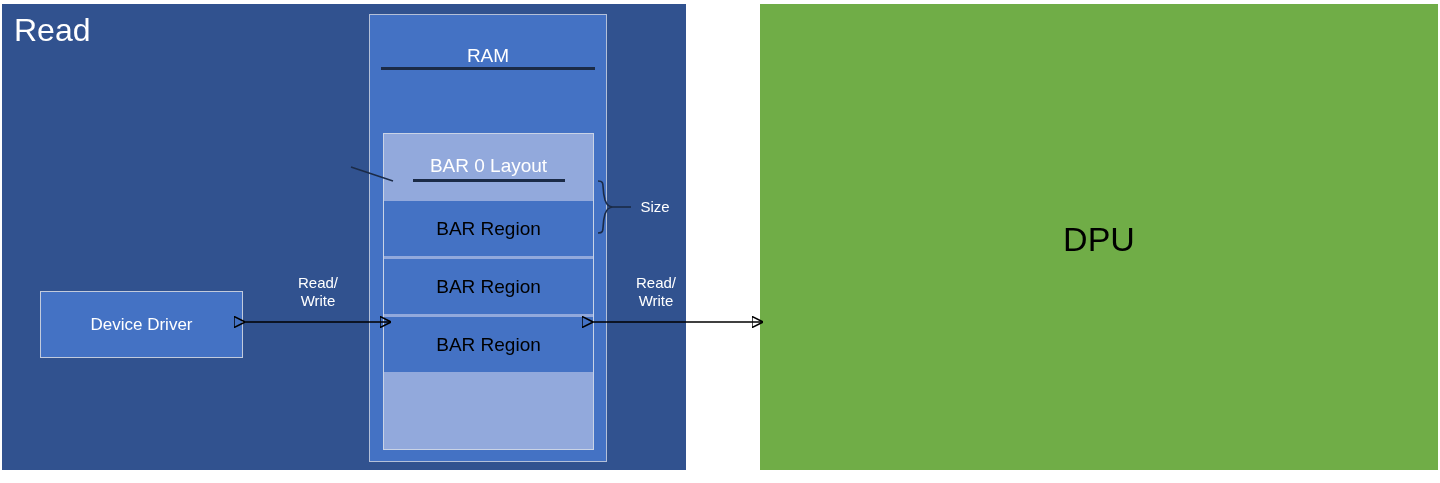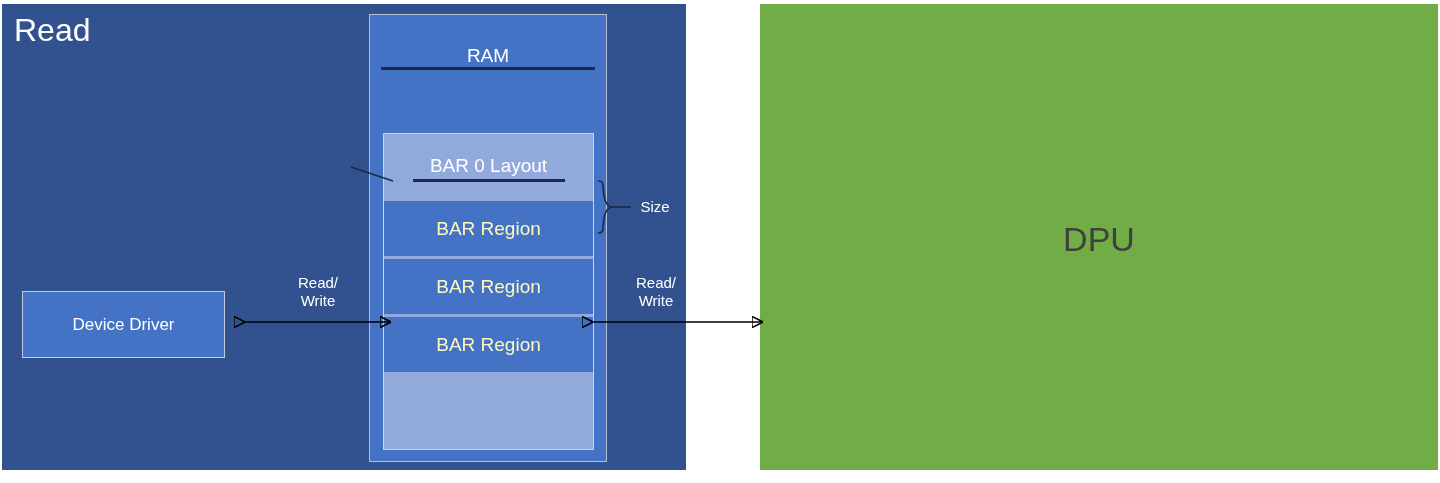--- a/index.html
+++ b/index.html
@@ -46,21 +46,21 @@
     height: 466px;
     background: #70ad47;
   }
   #dpu-title {
     position: absolute;
     left: 0;
     top: 216px;
     width: 678px;
     text-align: center;
     font-size: 34px;
-    color: #404040;
+    color: #000000;
     white-space: nowrap;
   }
 
   
   #ram-box {
     position: absolute;
     left: 369px;
     top: 14px;
     width: 238px;
     height: 448px;
@@ -117,35 +117,35 @@
     height: 3px;
     background: #1b2b47;
   }
 
   .bar-region {
     position: absolute;
     left: 0;
     width: 209px;
     height: 55px;
     background: #4472c4;
-    color: #fef9c3;
+    color: #000000;
     font-size: 19px;
     display: flex;
     align-items: center;
     justify-content: center;
     white-space: nowrap;
   }
   #bar-region-1 { top: 67px; }
   #bar-region-2 { top: 125px; }
   #bar-region-3 { top: 183px; }
 
   
   #device-driver {
     position: absolute;
-    left: 20px;
+    left: 38px;
     top: 287px;
     width: 203px;
     height: 67px;
     background: #4472c4;
     border: 1px solid #c2cbdd;
     box-sizing: border-box;
     display: flex;
     align-items: center;
     justify-content: center;
     color: #ffffff;

